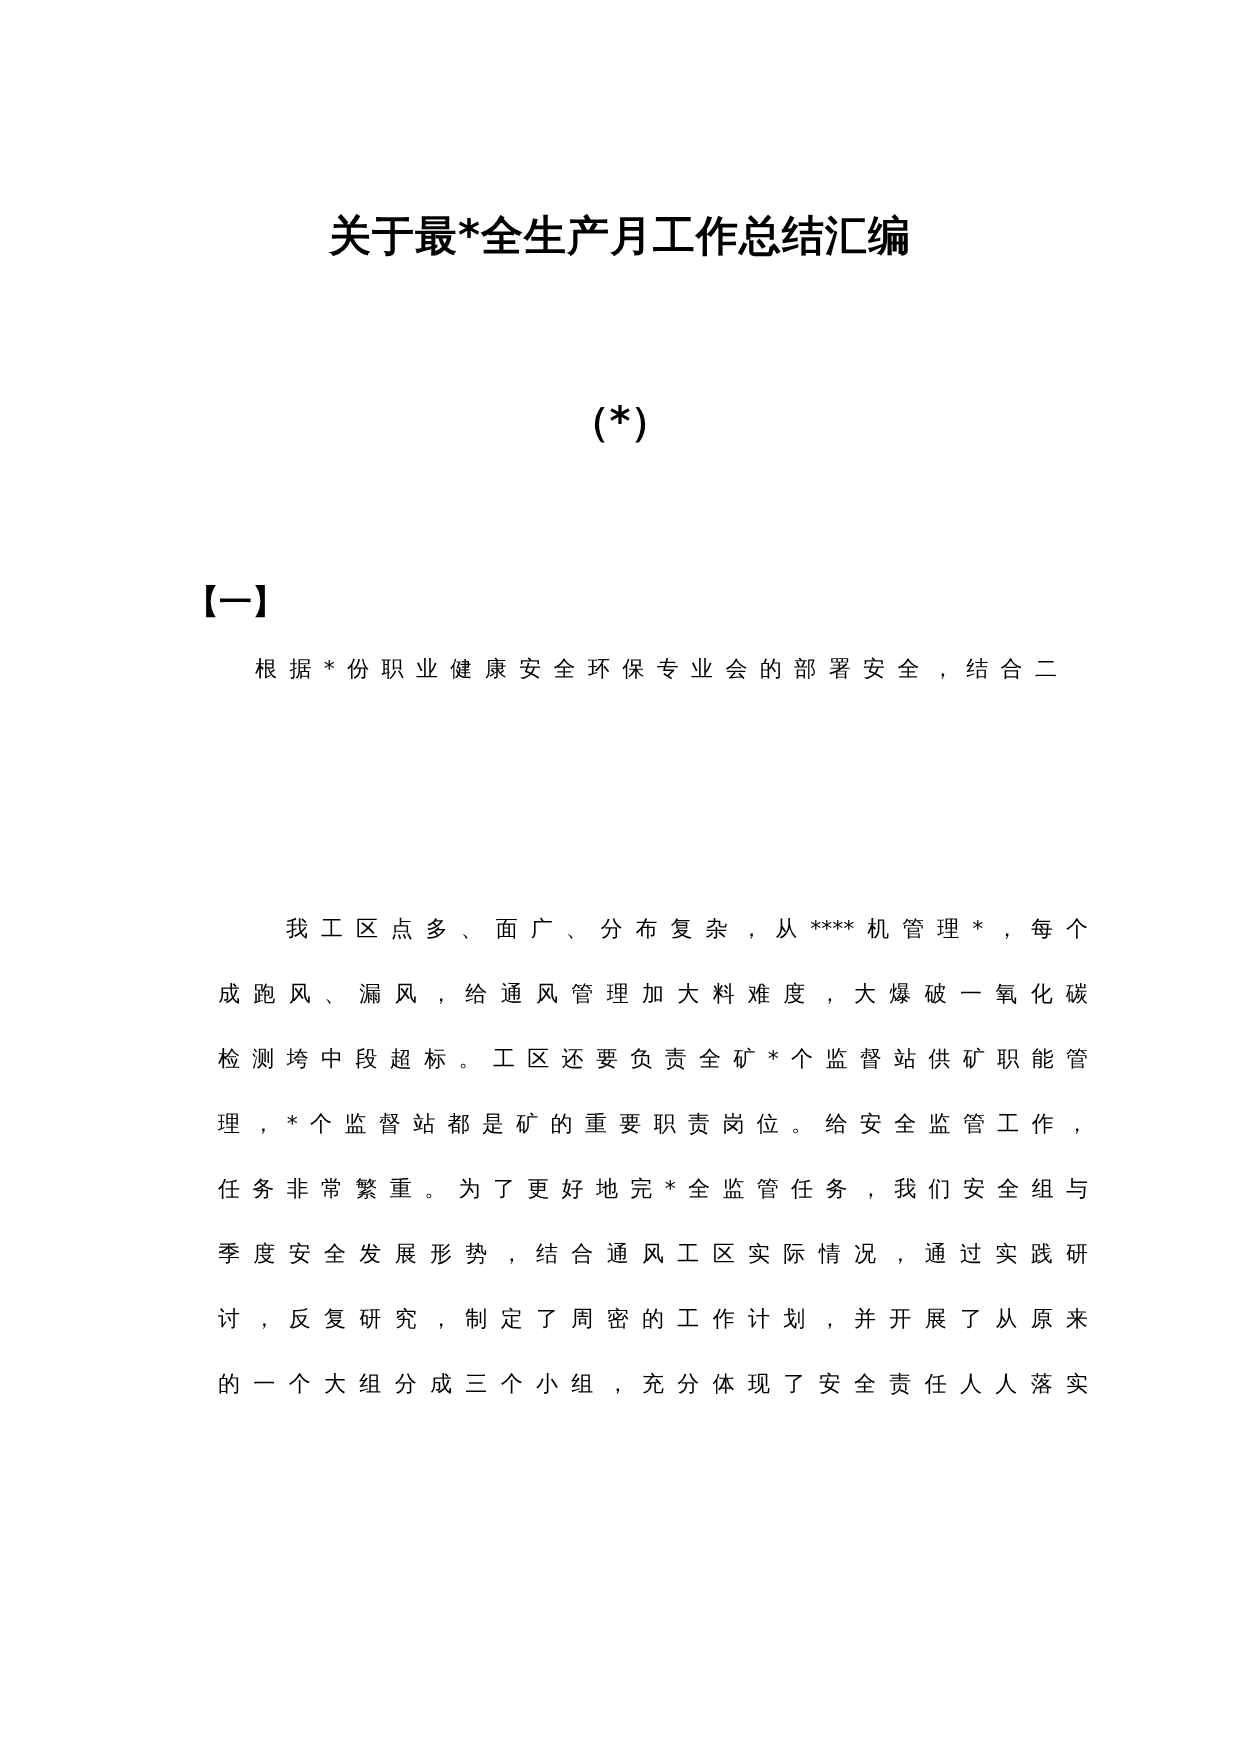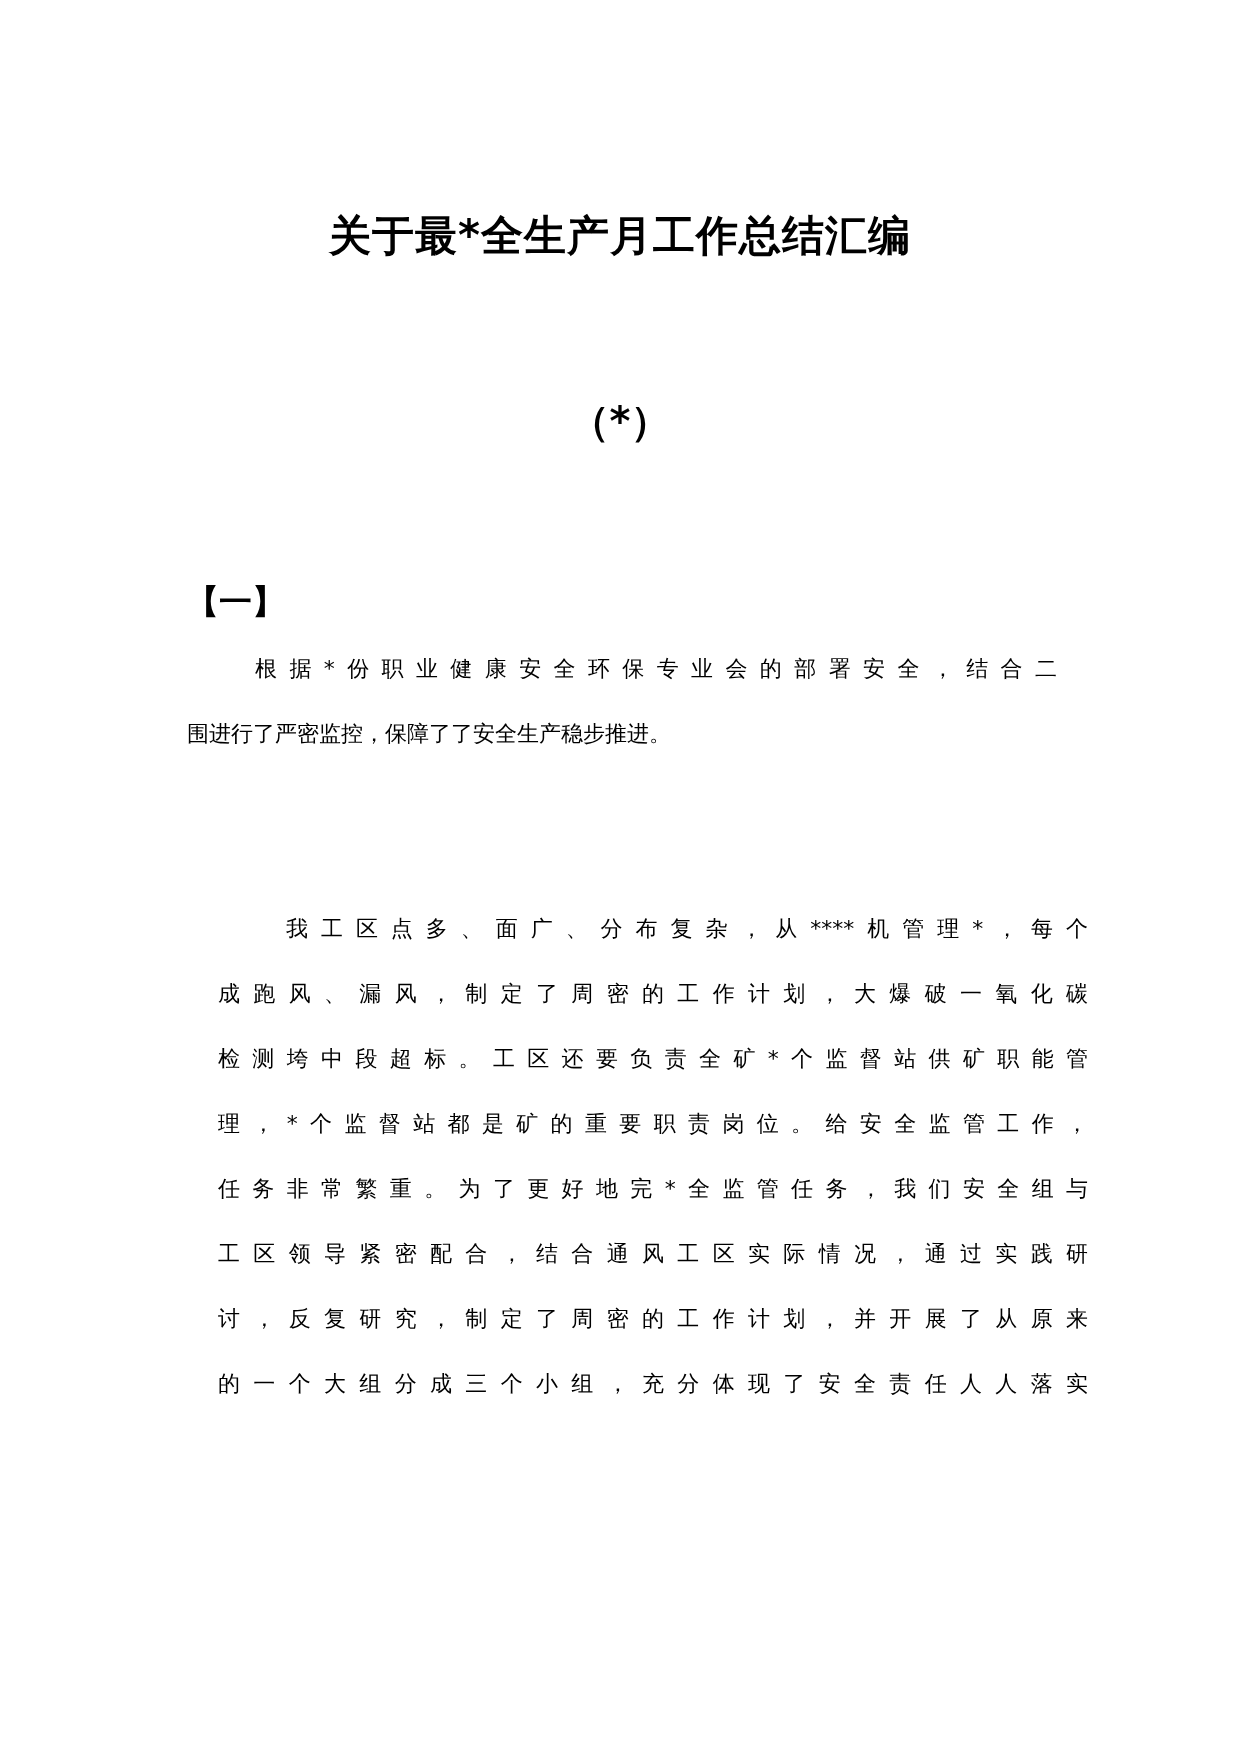--- a/index.html
+++ b/index.html
@@ -84,27 +84,26 @@
 <div class="page">
 
   <div class="doc-title">关于最*全生产月工作总结汇编</div>
 
   <div class="doc-subtitle">（*）</div>
 
   <div class="section-heading">【一】</div>
 
   <div class="body-text" id="para-1">
     <span class="line indent">根据*份职业健康安全环保专业会的部署安全，结合二</span>
-    <span class="line last">围进行了严密监控，保障了了安全生产稳步推进。</span>
   </div>
 
   <div class="body-text" id="para-2">
     <span class="line indent">我工区点多、面广、分布复杂，从****机管理*，每个</span>
-    <span class="line">成跑风、漏风，制定了周密的工作计划，大爆破一氧化碳</span>
+    <span class="line">成跑风、漏风，给通风管理加大料难度，大爆破一氧化碳</span>
     <span class="line">检测垮中段超标。工区还要负责全矿*个监督站供矿职能管</span>
     <span class="line">理，*个监督站都是矿的重要职责岗位。给安全监管工作，</span>
     <span class="line">任务非常繁重。为了更好地完*全监管任务，我们安全组与</span>
-    <span class="line">工区领导紧密配合，结合通风工区实际情况，通过实践研</span>
+    <span class="line">季度安全发展形势，结合通风工区实际情况，通过实践研</span>
     <span class="line">讨，反复研究，制定了周密的工作计划，并开展了从原来</span>
     <span class="line">的一个大组分成三个小组，充分体现了安全责任人人落实</span>
   </div>
 
 </div>
 
 </body></html>

